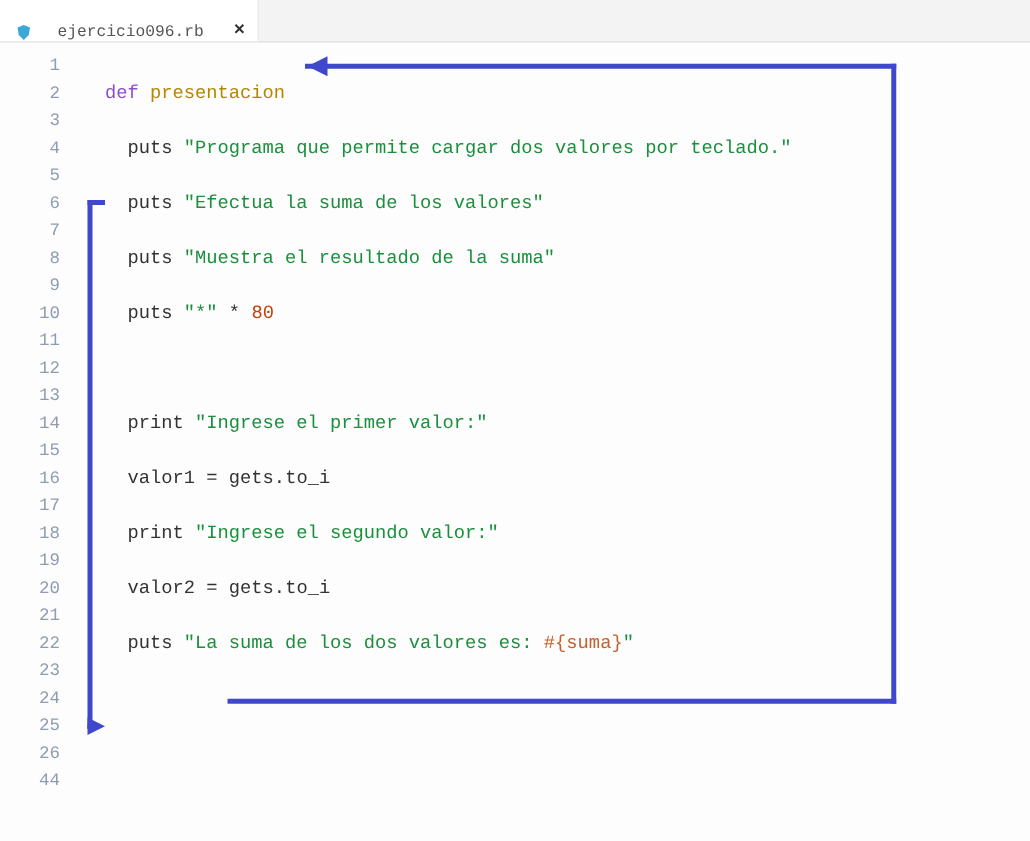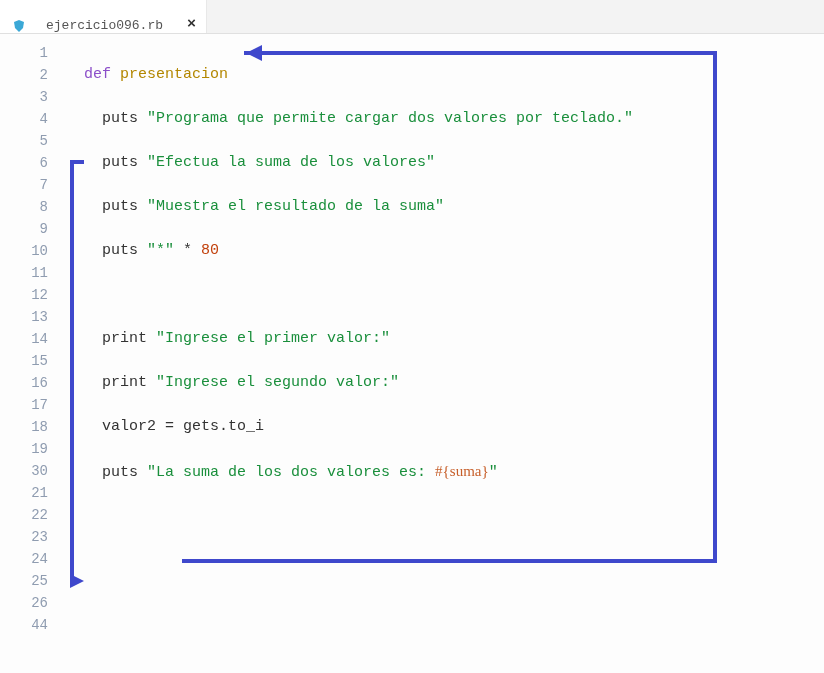--- a/index.html
+++ b/index.html
@@ -65,21 +65,21 @@
       color: #333;
       white-space: pre;
     }
     .code .line { height: 22px; }
     .kw { color: #8c4fc9; }
     .fn { color: #b38700; }
     .str { color: #1a8f3c; }
     .num { color: #c2410c; }
     .op { color: #333; }
     .id { color: #333; }
-    .interp { color: #c75f2a; font-family: Liberation Serif, serif; }
+    .interp { color: #c75f2a; }
     
     .overlay {
       position: absolute;
       inset: 0;
       pointer-events: none;
     }
   </style>
 </head>
 <body>
 
@@ -109,37 +109,38 @@
       <div class="ln">10</div>
       <div class="ln">11</div>
       <div class="ln">12</div>
       <div class="ln">13</div>
       <div class="ln">14</div>
       <div class="ln">15</div>
       <div class="ln">16</div>
       <div class="ln">17</div>
       <div class="ln">18</div>
       <div class="ln">19</div>
-      <div class="ln">30</div>
+      <div class="ln">20</div>
       <div class="ln">21</div>
       <div class="ln">22</div>
       <div class="ln">23</div>
       <div class="ln">24</div>
       <div class="ln">25</div>
       <div class="ln">26</div>
       <div class="ln">44</div>
     </div>
   <div class="code">
 <div class="line"><span class="kw">def</span> <span class="fn">presentacion</span></div>
 <div class="line">  <span class="id">puts</span> <span class="str">"Programa que permite cargar dos valores por teclado."</span></div>
 <div class="line">  <span class="id">puts</span> <span class="str">"Efectua la suma de los valores"</span></div>
 <div class="line">  <span class="id">puts</span> <span class="str">"Muestra el resultado de la suma"</span></div>
 <div class="line">  <span class="id">puts</span> <span class="str">"*"</span> <span class="op">*</span> <span class="num">80</span></div>
 <div class="line"></div>
 <div class="line">  <span class="id">print</span> <span class="str">"Ingrese el primer valor:"</span></div>
+<div class="line">  <span class="id">valor1</span> <span class="op">=</span> <span class="id">gets</span><span class="op">.</span><span class="id">to_i</span></div>
 <div class="line">  <span class="id">print</span> <span class="str">"Ingrese el segundo valor:"</span></div>
 <div class="line">  <span class="id">valor2</span> <span class="op">=</span> <span class="id">gets</span><span class="op">.</span><span class="id">to_i</span></div>
 <div class="line">  <span class="id">puts</span> <span class="str">"La suma de los dos valores es: </span><span class="interp">#{suma}</span><span class="str">"</span></div>
 
 
 
 
 
 
 

